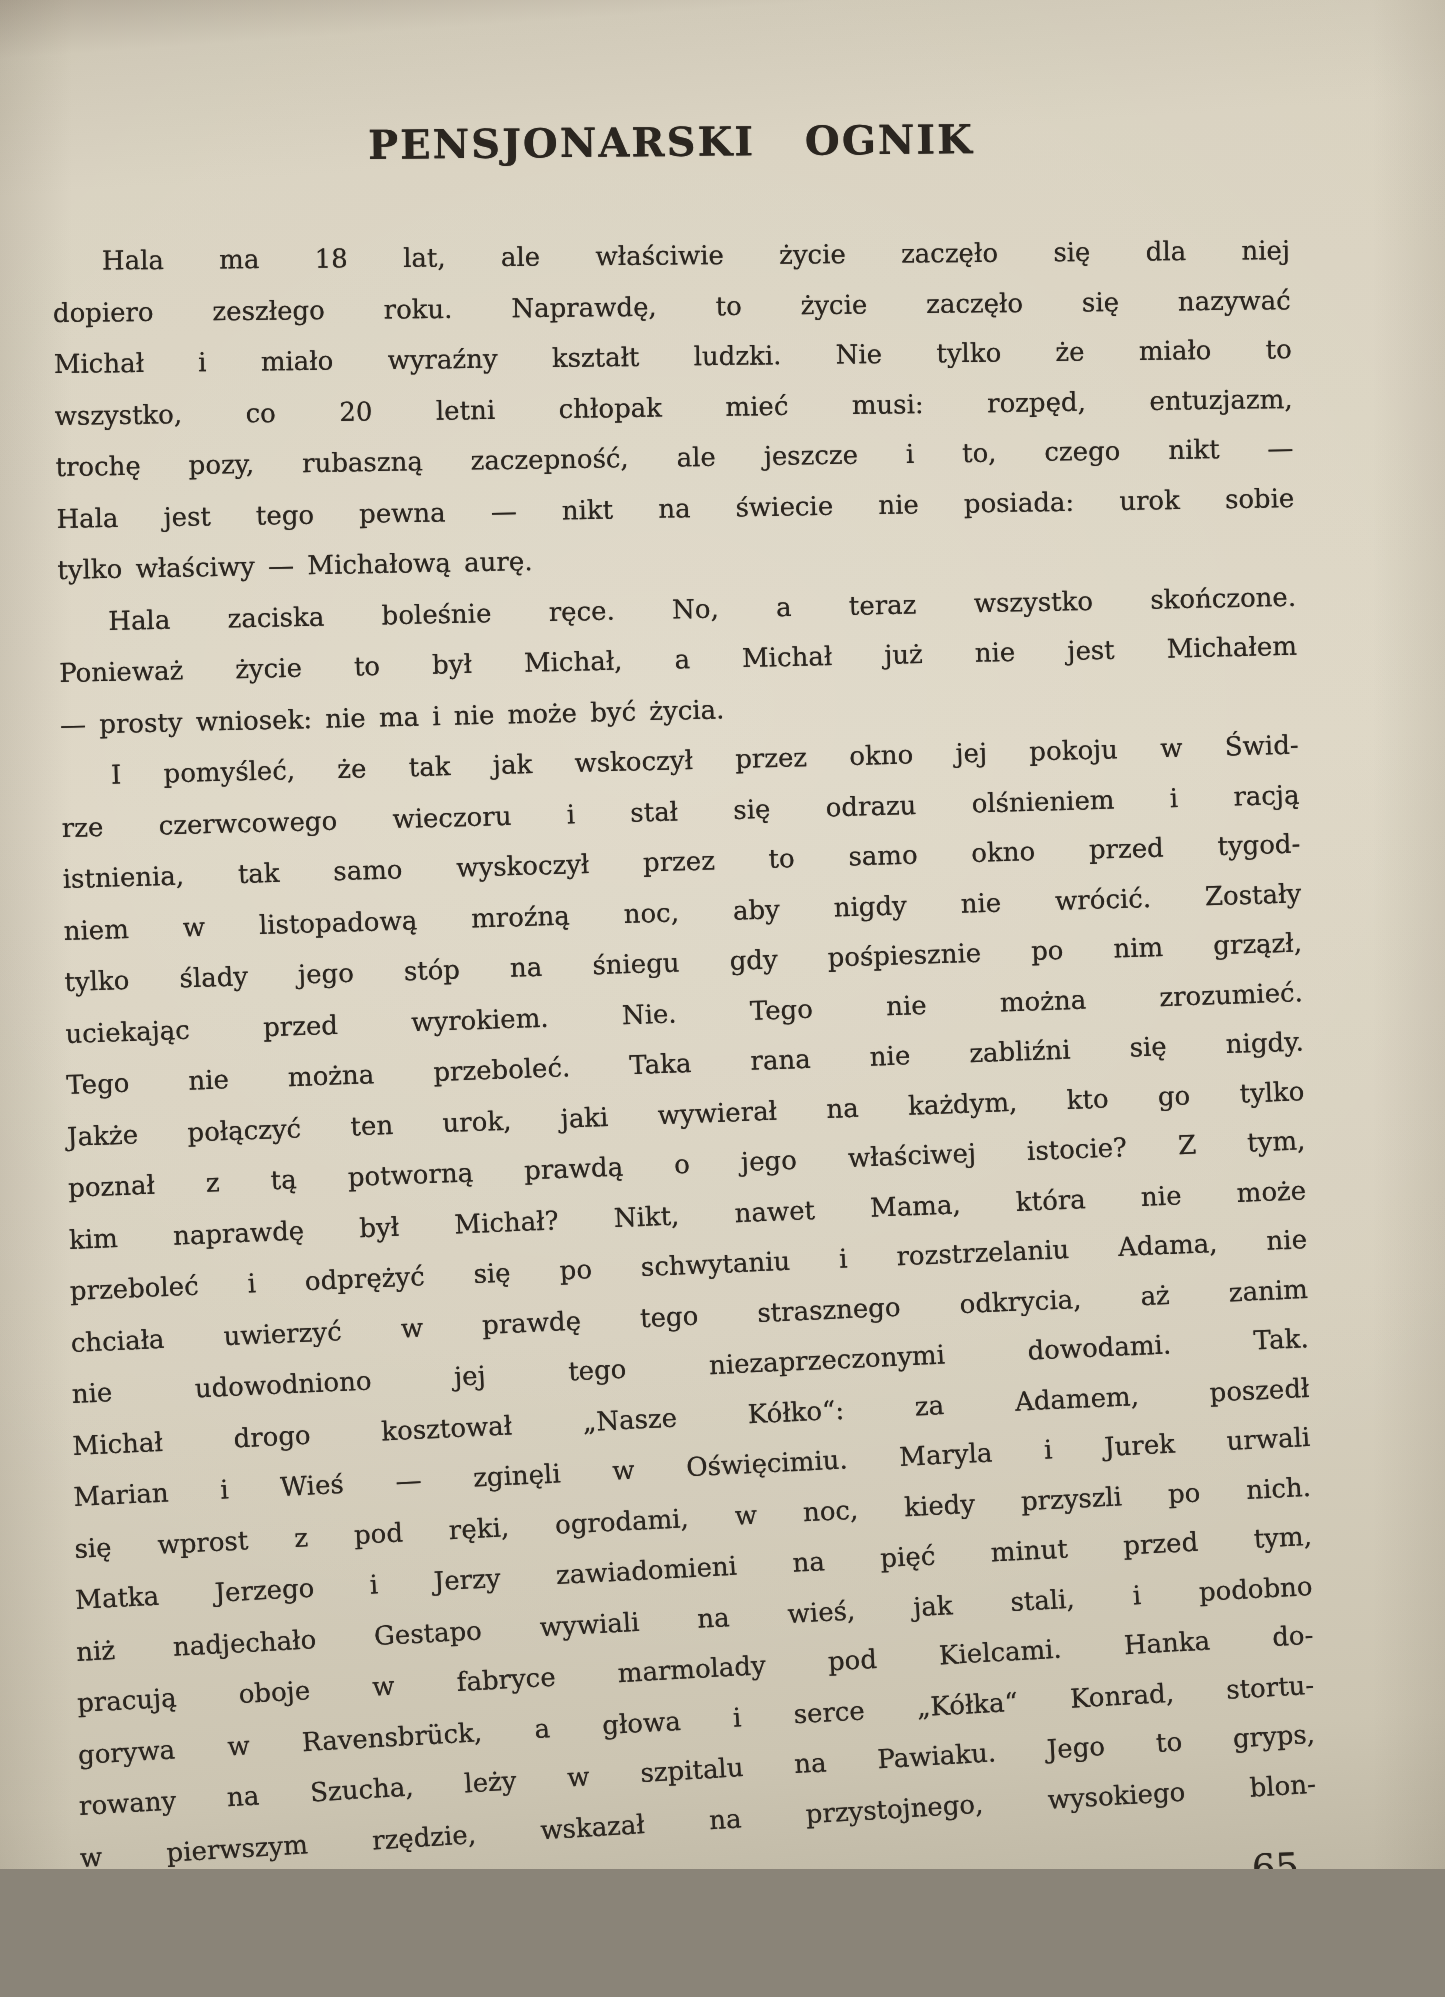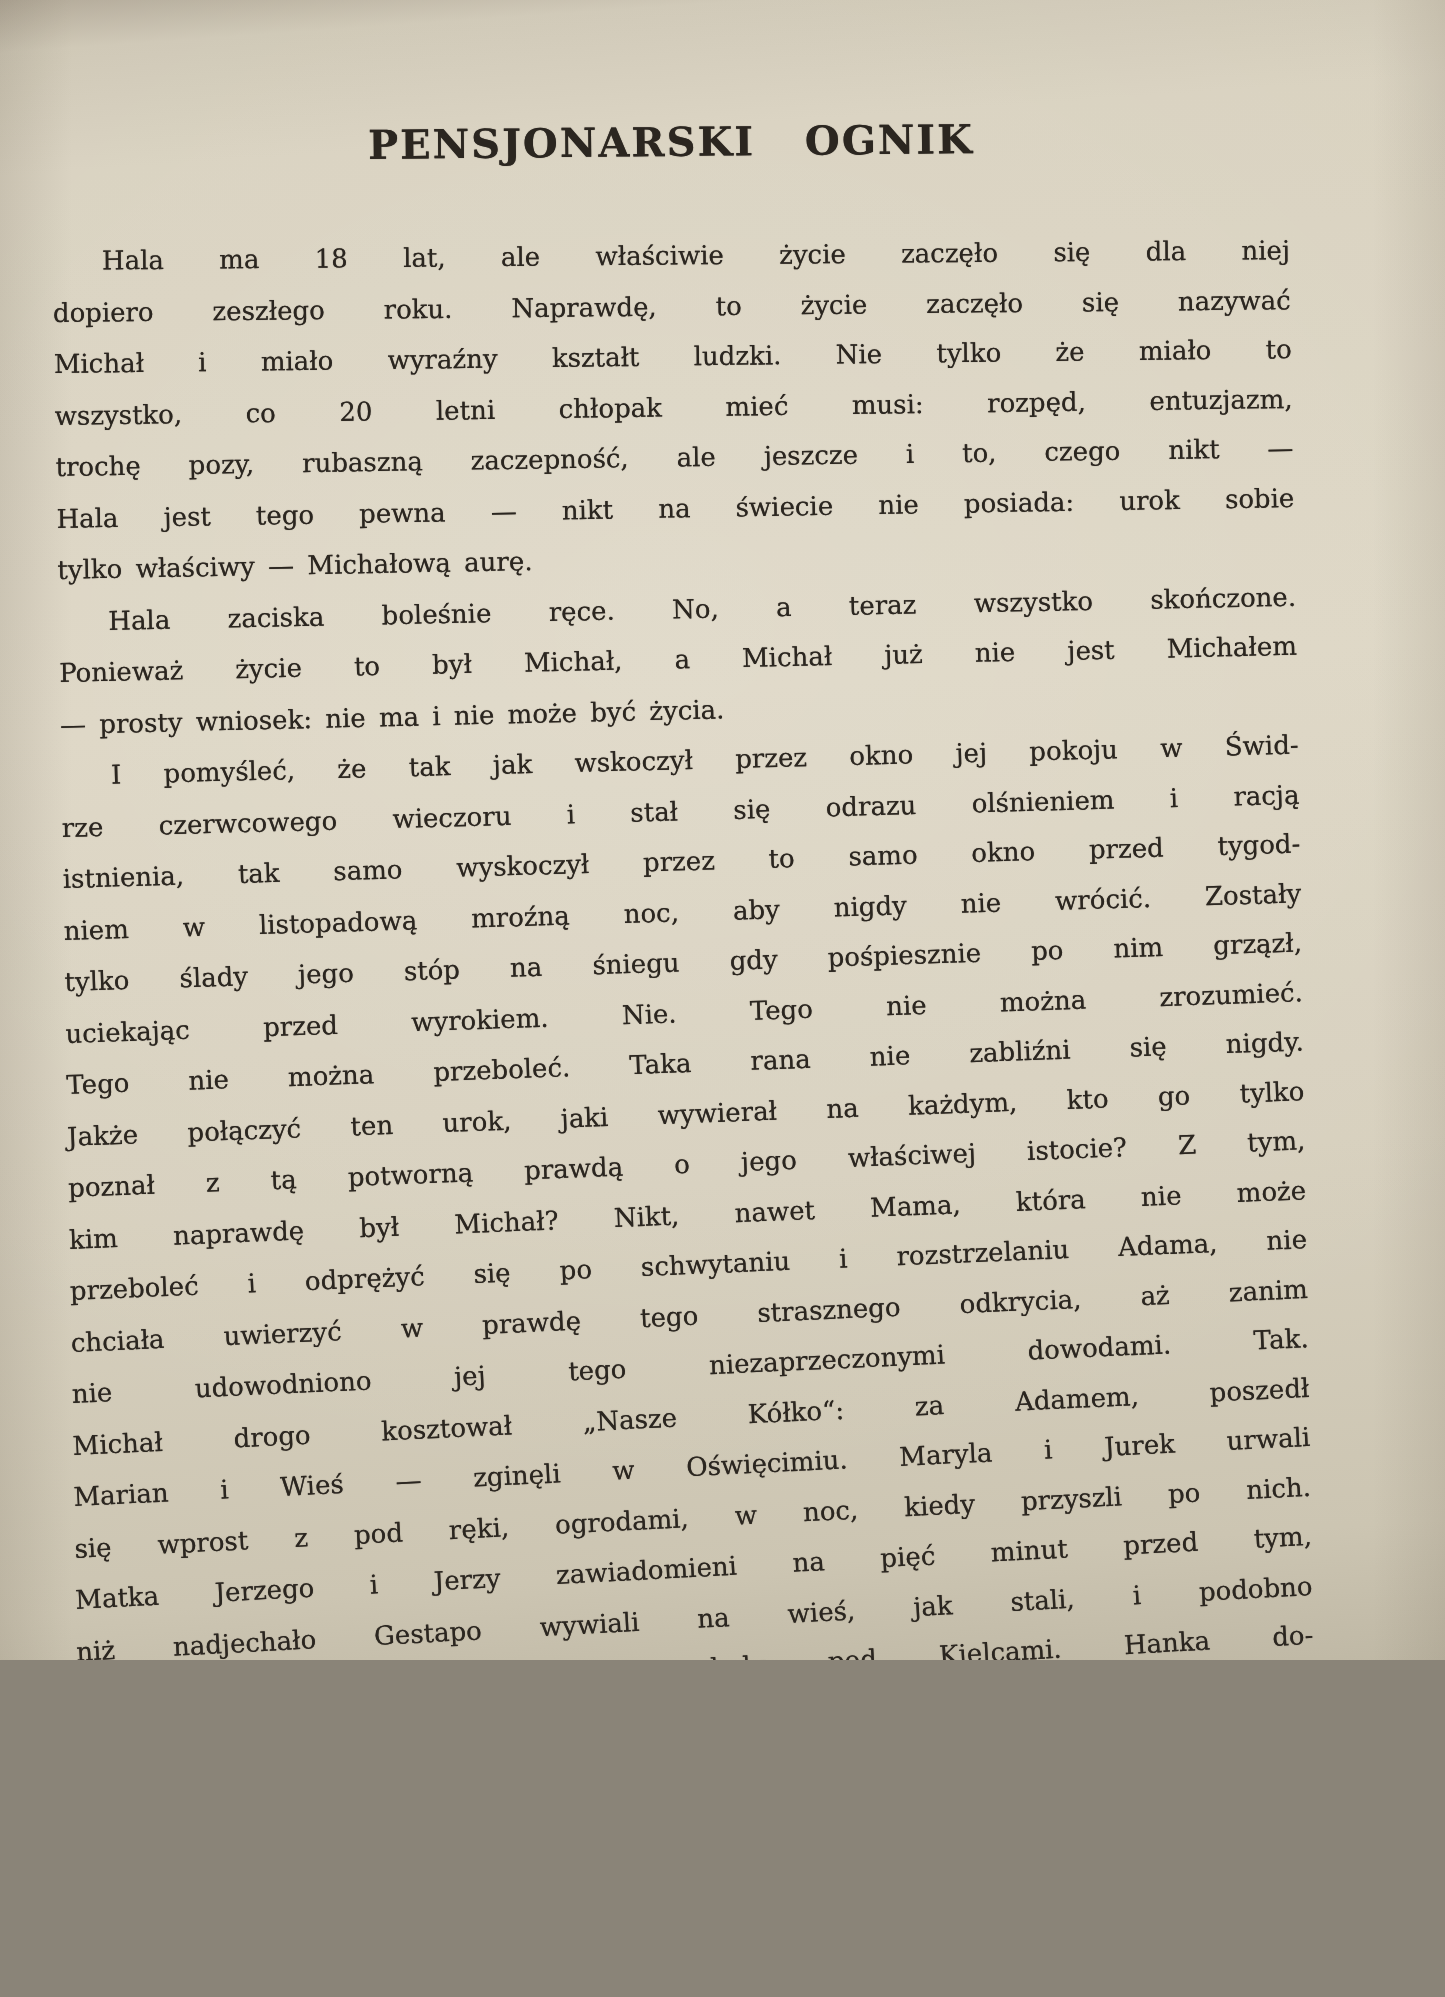--- a/index.html
+++ b/index.html
@@ -3,21 +3,21 @@
 <meta charset="utf-8">
 <style>
   html, body {
     margin: 0;
     padding: 0;
     background: #8a8478;
   }
   .page {
     position: relative;
     width: 1445px;
-    height: 1660px;
+    height: 1869px;
     overflow: hidden;
     font-family: "DejaVu Serif", "Liberation Serif", serif;
     color: var(--ink, #2b2620);
     background:
       linear-gradient(90deg, rgba(74,62,48,0.12) 0%, rgba(74,62,48,0.0) 5%, rgba(74,62,48,0.0) 95%, rgba(74,62,48,0.10) 100%),
       radial-gradient(130% 90% at 46% 38%, rgba(255,255,255,0.12) 0%, rgba(255,255,255,0.0) 60%),
       linear-gradient(176deg,
         #b3aa99 0%,
         #cfc8b6 3%,
         #d9d2c0 10%,

